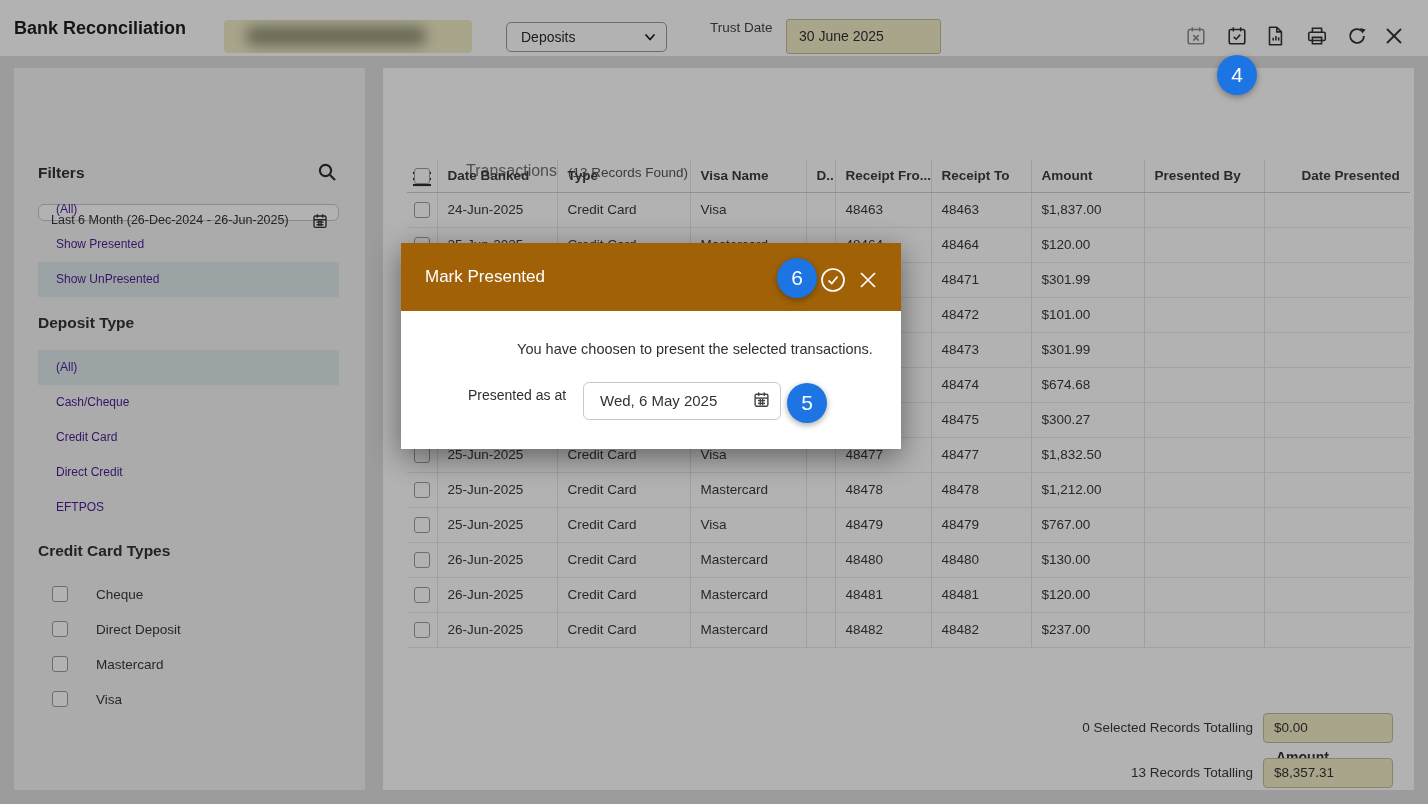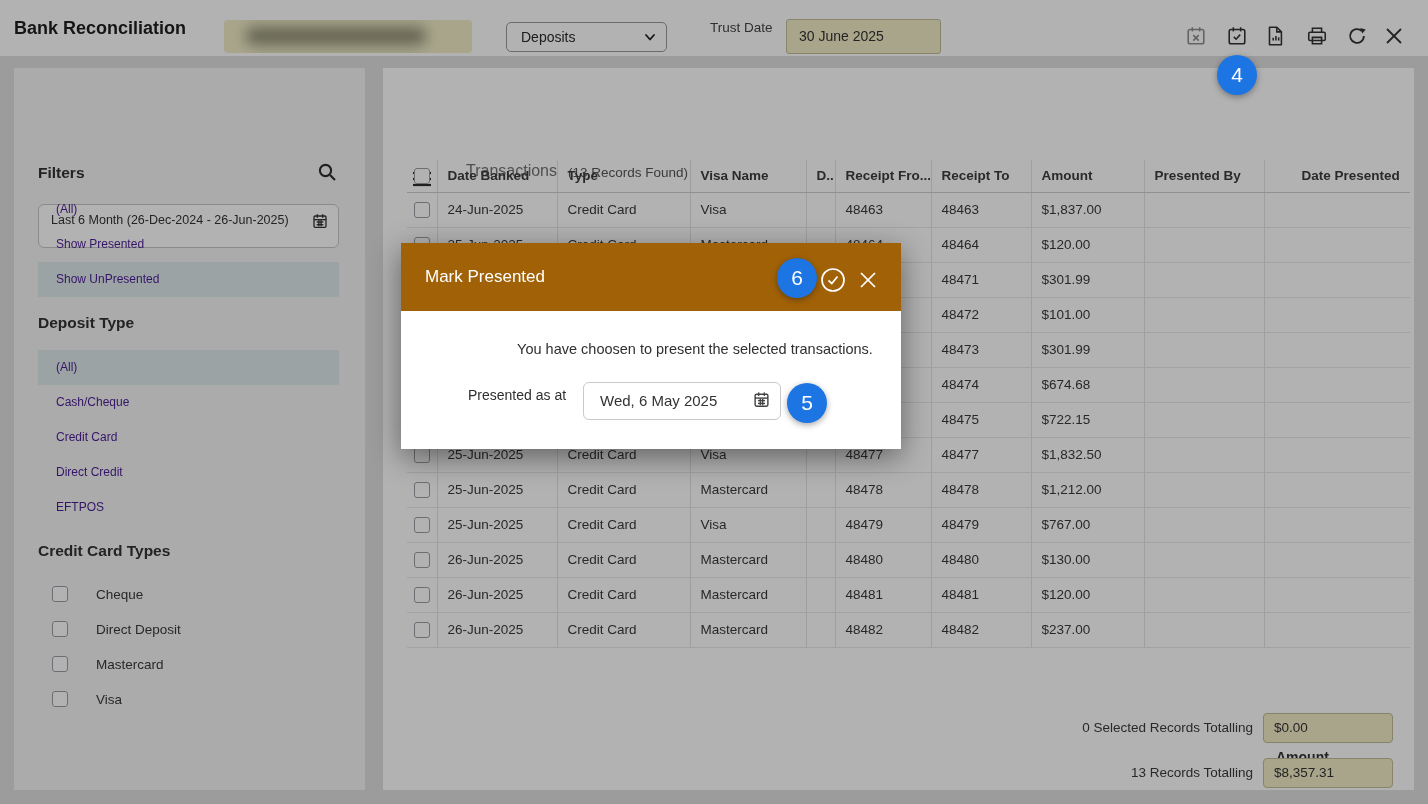--- a/index.html
+++ b/index.html
@@ -25,21 +25,21 @@
   .trust-date-input { position:absolute; left:786px; top:19px; width:155px; height:35px;
     background:#f1edc8; border:1px solid #c2bd97; border-radius:3px; font-size:14px;
     line-height:33px; padding-left:12px; color:#333; }
   .tb-icons { position:absolute; top:24px; right:0; }
   .icon-btn { position:absolute; width:24px; height:24px; top:0; cursor:pointer; background:none; border:none; }
   
   .sidebar { position:absolute; left:14px; top:68px; width:351px; height:722px; background:#f5f5f5; }
   .main { position:absolute; left:383px; top:68px; width:1031px; height:722px; background:#ffffff; }
   .side-title { position:absolute; left:24px; top:96px; font-size:15.5px; font-weight:600; color:#333; }
   .side-search { position:absolute; left:303px; top:94px; cursor:pointer; background:none; border:none; }
-  .date-range { position:absolute; left:24px; top:136px; width:301px; height:44px; background:#fff;
+  .date-range { position:absolute; left:24px; top:136px; width:301px; height:17px; background:#fff;
     border:1px solid #c7c7c7; border-radius:6px; font-size:12.5px; color:#333;
     line-height:31px; padding-left:12px; cursor:pointer; }
   .date-range svg, .modal-date svg { position:absolute; right:10px; top:8px; }
   .side-item { position:absolute; left:24px; width:301px; height:35px; line-height:35px;
     font-size:12px; color:#4c1d95; padding-left:18px; cursor:pointer; }
   .side-item.selected { background:#dfeaec; }
   .side-section { position:absolute; left:24px; font-size:15.5px; font-weight:600; color:#333; }
   .cb-row { position:absolute; left:24px; width:301px; height:35px; cursor:pointer; }
   .cb-row .cb { left:14px; top:9px; }
   .cb-row span.lbl { position:absolute; left:58px; top:0; line-height:35px; font-size:13.5px; color:#3a3a3a; }
@@ -333,21 +333,21 @@
         <td></td>
       </tr>
       <tr>
         <td class="cbc"><span class="cb"></span></td>
         <td></td>
           <td></td>
         <td></td>
           <td></td>
         <td></td>
           <td>48475</td>
-        <td>$722.15</td>
+        <td>$300.27</td>
           <td></td>
         <td></td>
       </tr>
       <tr>
         <td class="cbc"><span class="cb"></span></td>
         <td>25-Jun-2025</td>
           <td>Credit Card</td>
         <td>Visa</td>
           <td></td>
         <td>48477</td>

